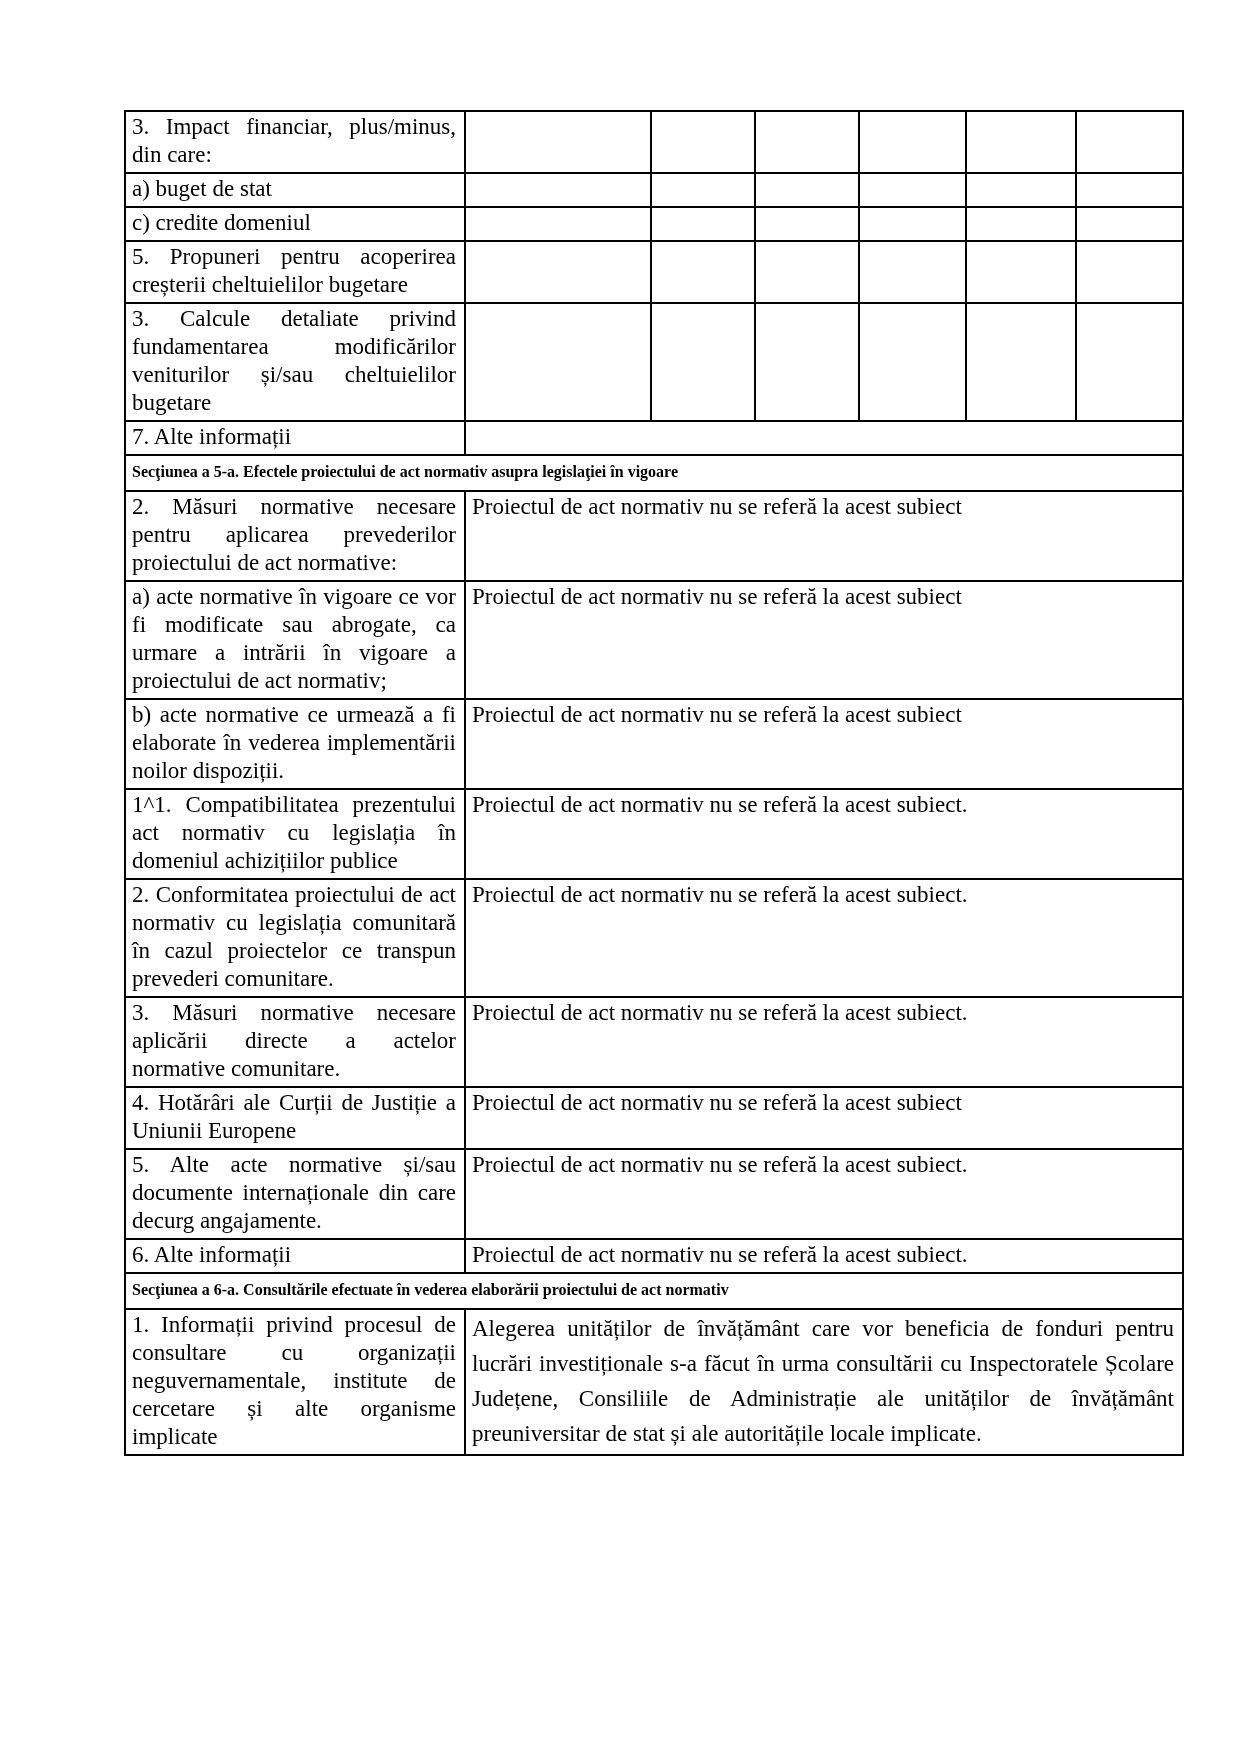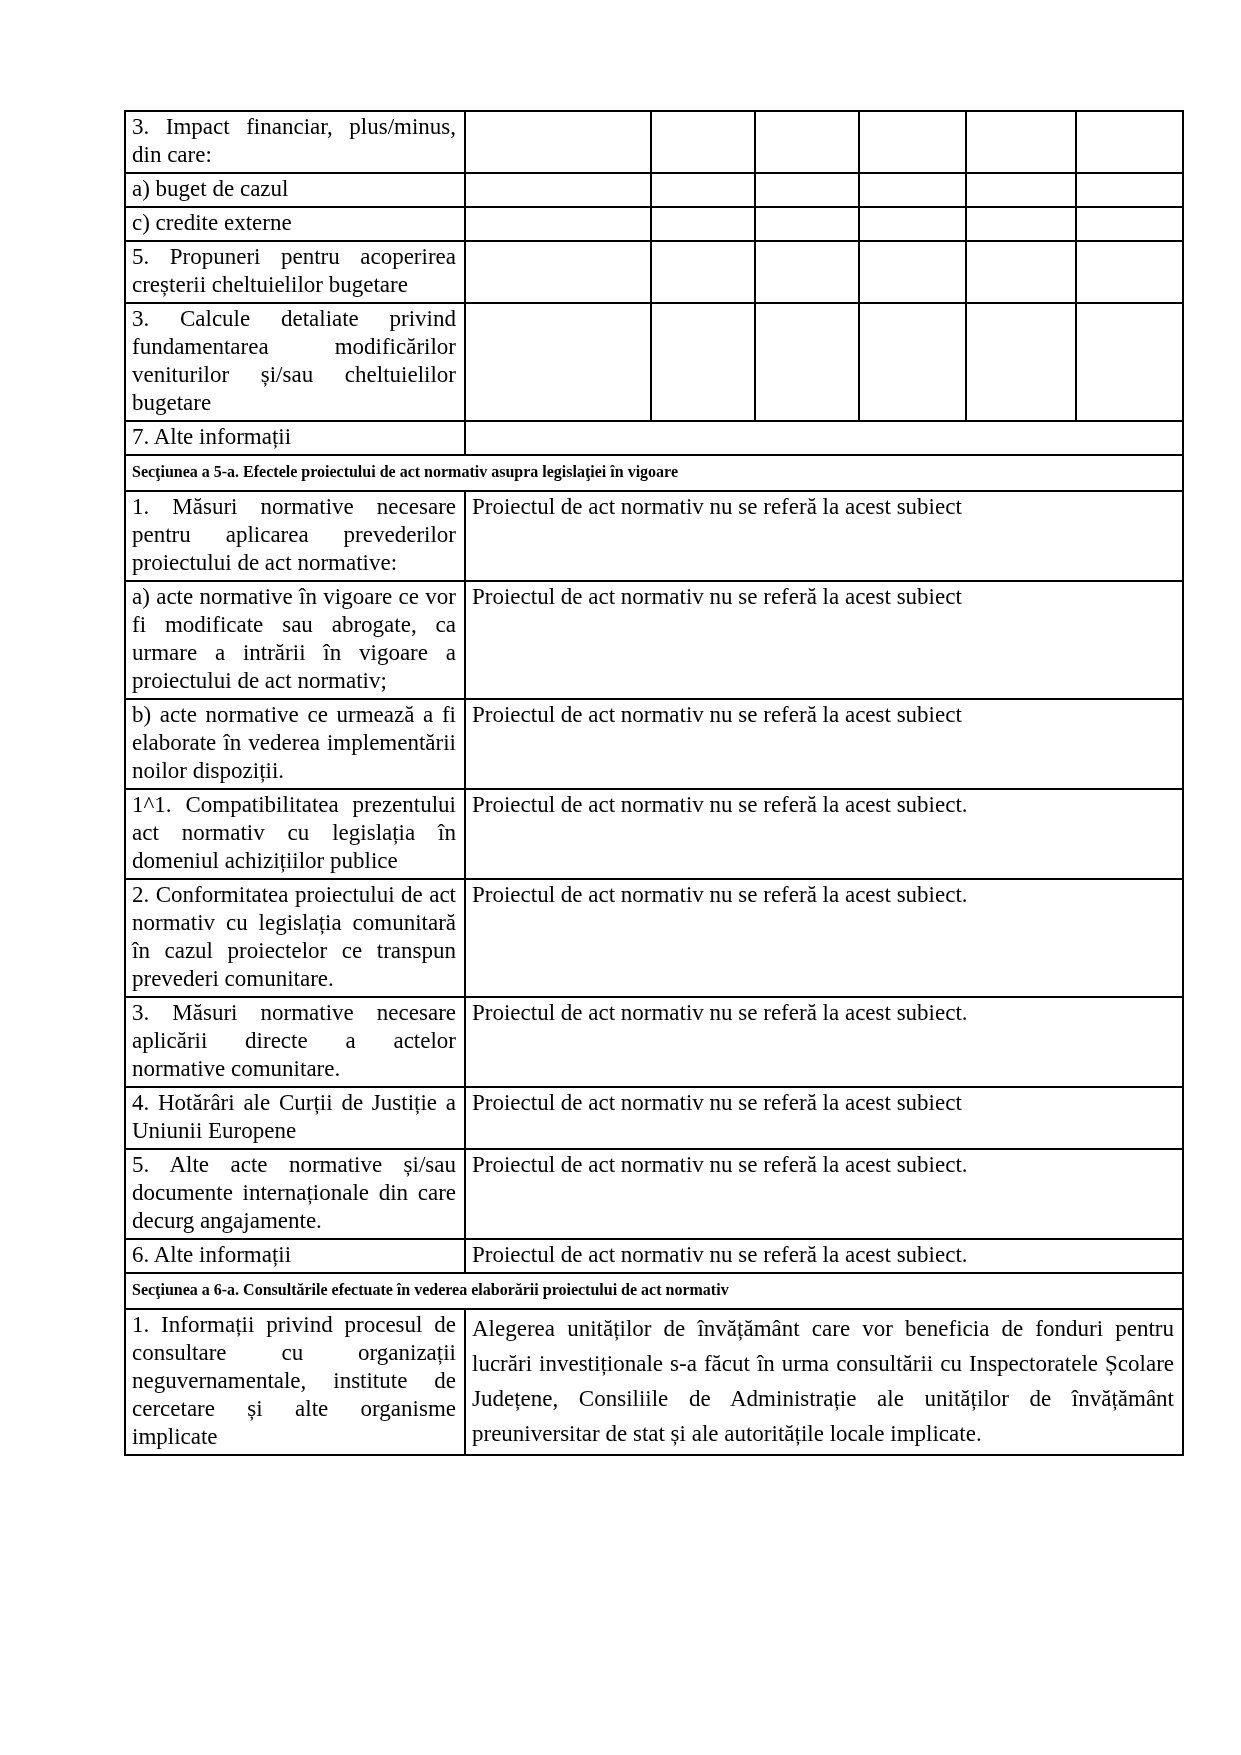--- a/index.html
+++ b/index.html
@@ -82,30 +82,30 @@
         <tr class="row-impact">
       <td class="label-cell">3. Impact financiar, plus/minus, din care:</td>
       <td class="empty-cell"></td>
       <td class="empty-cell"></td>
       <td class="empty-cell"></td>
       <td class="empty-cell"></td>
       <td class="empty-cell"></td>
       <td class="empty-cell"></td>
     </tr>
     <tr class="row-single">
-      <td class="label-cell">a) buget de cazul</td>
+      <td class="label-cell">a) buget de stat</td>
       <td class="empty-cell"></td>
       <td class="empty-cell"></td>
       <td class="empty-cell"></td>
       <td class="empty-cell"></td>
       <td class="empty-cell"></td>
       <td class="empty-cell"></td>
     </tr>
     <tr class="row-single">
-      <td class="label-cell">c) credite externe</td>
+      <td class="label-cell">c) credite domeniul</td>
       <td class="empty-cell"></td>
       <td class="empty-cell"></td>
       <td class="empty-cell"></td>
       <td class="empty-cell"></td>
       <td class="empty-cell"></td>
       <td class="empty-cell"></td>
     </tr>
     <tr>
       <td class="label-cell">5. Propuneri pentru acoperirea creșterii cheltuielilor bugetare</td>
       <td class="empty-cell"></td>
@@ -126,21 +126,21 @@
     </tr>
     <tr class="row-single">
       <td class="label-cell">7. Alte informații</td>
       <td class="value-cell" colspan="6"></td>
     </tr>
 
     <tr>
       <th class="section-header" colspan="7">Secţiunea a 5-a. Efectele proiectului de act normativ asupra legislaţiei în vigoare</th>
     </tr>
     <tr>
-      <td class="label-cell">1. Măsuri normative necesare pentru aplicarea prevederilor proiectului de act normative:</td>
+      <td class="label-cell">2. Măsuri normative necesare pentru aplicarea prevederilor proiectului de act normative:</td>
       <td class="value-cell" colspan="6">Proiectul de act normativ nu se referă la acest subiect</td>
     </tr>
     <tr>
       <td class="label-cell">a) acte normative în vigoare ce vor fi modificate sau abrogate, ca urmare a intrării în vigoare a proiectului de act normativ;</td>
       <td class="value-cell" colspan="6">Proiectul de act normativ nu se referă la acest subiect</td>
     </tr>
     <tr>
       <td class="label-cell">b) acte normative ce urmează a fi elaborate în vederea implementării noilor dispoziții.</td>
       <td class="value-cell" colspan="6">Proiectul de act normativ nu se referă la acest subiect</td>
     </tr>

